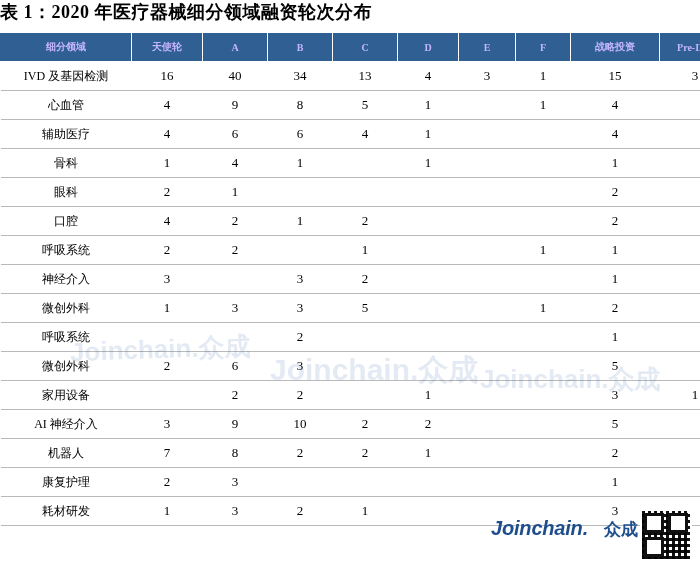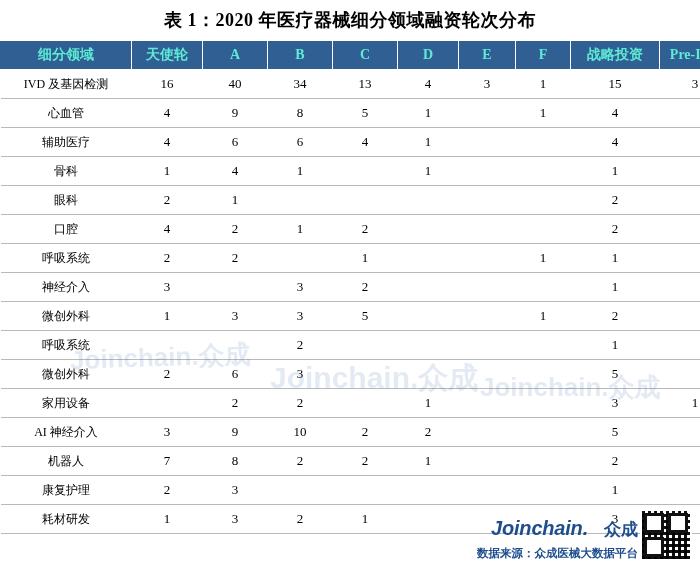--- a/index.html
+++ b/index.html
@@ -14,41 +14,39 @@
     color: #000000;
     position: relative;
     overflow: hidden;
   }
   .page {
     position: relative;
     width: 700px;
     height: 567px;
   }
   .title {
-    text-align: center;
     font-family: "Liberation Serif", serif;
     font-size: 18px;
     font-weight: bold;
     letter-spacing: 0.5px;
-    padding-top: 8px;
     padding-bottom: 8px;
     color: #000;
   }
   table.data {
     border-collapse: collapse;
     width: 700px;
     table-layout: fixed;
     font-size: 12.5px;
   }
   table.data th {
     background: #2e5c8a;
     background: #2f5f93;
-    color: #5eead4;
-    font-weight: bold;
-    font-size: 14px;
+    color: #c4b5fd;
+    font-weight: bold;
+    font-size: 10px;
     height: 26px;
     border: 1px solid #ffffff;
     text-align: center;
     vertical-align: middle;
   }
   table.data th.first-col {
     border-left: 1px solid #2f5f93;
   }
   table.data th.last-col {
     border-right: 1px solid #2f5f93;
@@ -390,19 +388,18 @@
 
     <div class="watermark wm-1">Joinchain.众成</div>
     <div class="watermark wm-2">Joinchain.众成</div>
     <div class="watermark wm-3">Joinchain.众成</div>
   </div>
 
   <div class="footer">
     <div class="footer-brand">
       <span class="brand-main">Joinchain.</span><span class="brand-cn">众成</span>
     </div>
-    <div class="footer-src">数据来源：众成医械大数据平台</div>
     <div class="qr">
         <span class="qr-bl"></span>
       </div>
   </div>
 
 </div>
 
 </body></html>

